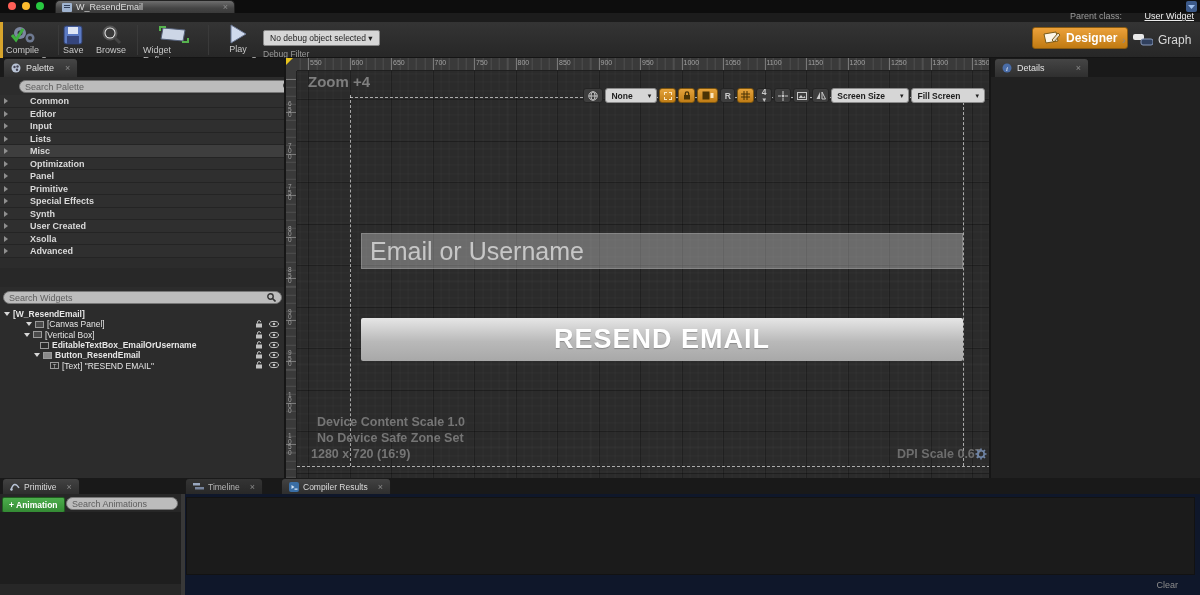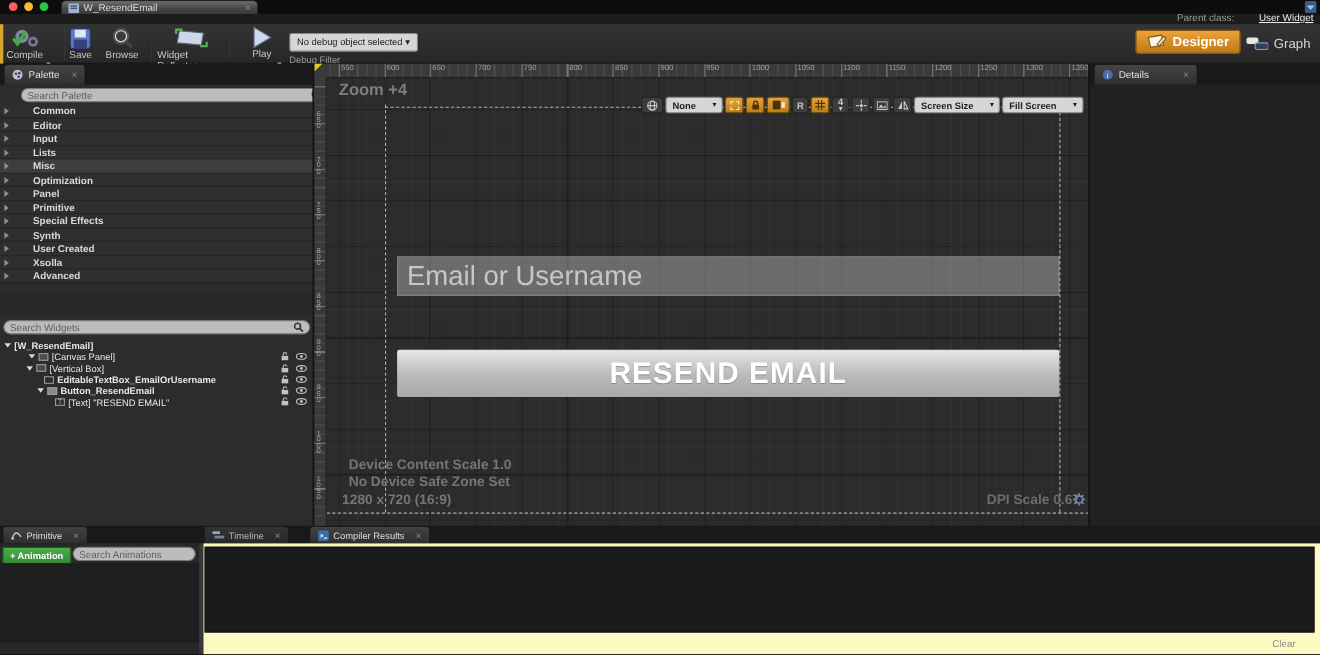--- a/index.html
+++ b/index.html
@@ -567,18 +567,18 @@
       <input placeholder="Search Animations" style="">
       <svg width="9" height="9">
           <circle cx="3.5" cy="3.5" r="2.7" fill="none" stroke="#333" stroke-width="1.4"></circle>
           <line x1="5.5" y1="5.5" x2="8.5" y2="8.5" stroke="#333" stroke-width="1.6"></line>
         </svg>
     </div>
     <div class="abs" style="left:0;top:18px;width:181px;height:72px;background:#1e1e1e;"></div>
   </div>
   <div class="abs" style="left:181px;top:494px;width:4px;height:101px;background:#383838;"></div>
 
-  <div class="abs" style="left:185px;top:494px;width:1015px;height:101px;background:#fef9c3;">
+  <div class="abs" style="left:185px;top:494px;width:1015px;height:101px;background:#0f172a;">
     <div class="abs" style="left:1px;top:3px;width:1009px;height:78px;background:#1b1b1b;border:1px solid #121212;"></div>
     <div class="clear-btn" style="right:22px;top:86px;"><span>Clear</span></div>
   </div>
 
 </div>
 
 </body></html>

